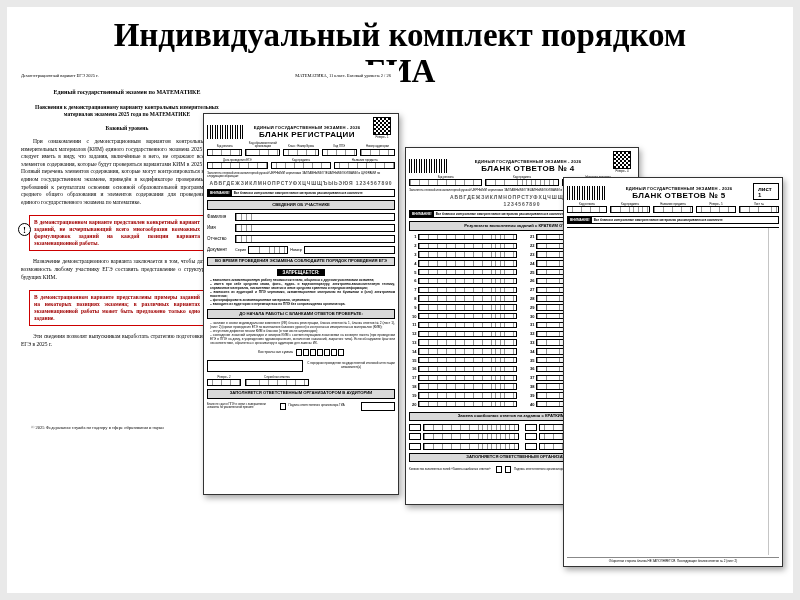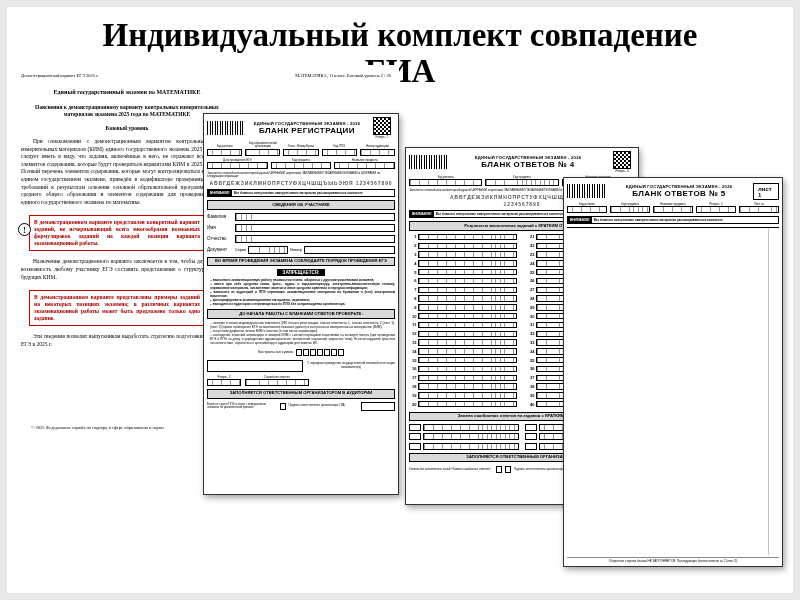--- a/index.html
+++ b/index.html
@@ -23,21 +23,21 @@
   .warn-icon{position:absolute;left:1px;top:158px;width:13px;height:13px;border:1.6px solid #000;border-radius:50%;
              display:flex;align-items:center;justify-content:center;font-weight:bold;font-size:9px;background:#fff}
   .demo-footer{position:absolute;left:14px;top:360px;font-size:4.5px}
 
   
   .form{position:absolute;background:#fff;border:1px solid #333;box-shadow:2px 3px 6px rgba(0,0,0,.35);
         padding:3px;overflow:hidden;display:flex;flex-direction:column;color:#000}
   .reg{left:196px;top:106px;width:196px;height:382px;z-index:2}
   .b1 {left:398px;top:140px;width:234px;height:358px;z-index:3}
   .b2 {left:556px;top:170px;width:220px;height:390px;z-index:4}
-  .fhead{display:flex;align-items:center;gap:2px}
+  .fhead{display:flex;align-items:flex-end;gap:2px}
   .barcode{width:38px;height:14px;flex:0 0 38px;background:repeating-linear-gradient(90deg,#000 0 1px,#fff 1px 2.5px)}
   .fhead-center{flex:1;text-align:center}
   .exam-line{font-size:4.2px;font-weight:bold;letter-spacing:.2px;line-height:5px}
   .form-title{font-size:8px;font-weight:bold;letter-spacing:.4px;line-height:9px}
   .fhead-right{display:flex;flex-direction:column;align-items:center;width:26px;gap:1px}
   .qr{width:18px;height:18px;border:1px solid #000;
       background-image:linear-gradient(45deg,#000 25%,transparent 25%,transparent 75%,#000 75%),
                        linear-gradient(45deg,#000 25%,transparent 25%,transparent 75%,#000 75%);
       background-size:4px 4px;background-position:0 0,2px 2px}
   .frow{display:flex;gap:3px;margin-top:3px;align-items:flex-end}
@@ -94,21 +94,21 @@
   .writing{flex:1;margin-top:3px;border-top:.5px solid #000;position:relative}
   .margin-line{position:absolute;right:10px;top:0;bottom:0;border-left:.5px solid #c5c5c5}
   .b2-footer{font-size:3px;text-align:center;border-top:.5px solid #888;padding-top:1.5px;margin-top:2px}
 </style>
 </head>
 <body>
 
 <div class="slide">
 
   <div class="title">
-    <div>Индивидуальный комплект совпадение</div>
+    <div>Индивидуальный комплект порядком</div>
     <div>ГИА</div>
   </div>
 
   <div class="demo">
     <div class="demo-header">
       <span>Демонстрационный вариант ЕГЭ 2025 г.</span>
       <span>МАТЕМАТИКА, 11 класс. Базовый уровень  2 / 26</span>
     </div>
     <div class="demo-center demo-exam-title">Единый государственный экзамен по МАТЕМАТИКЕ</div>
     <div class="demo-center demo-heading">Пояснения к демонстрационному варианту контрольных измерительных материалов экзамена 2025 года по МАТЕМАТИКЕ</div>

